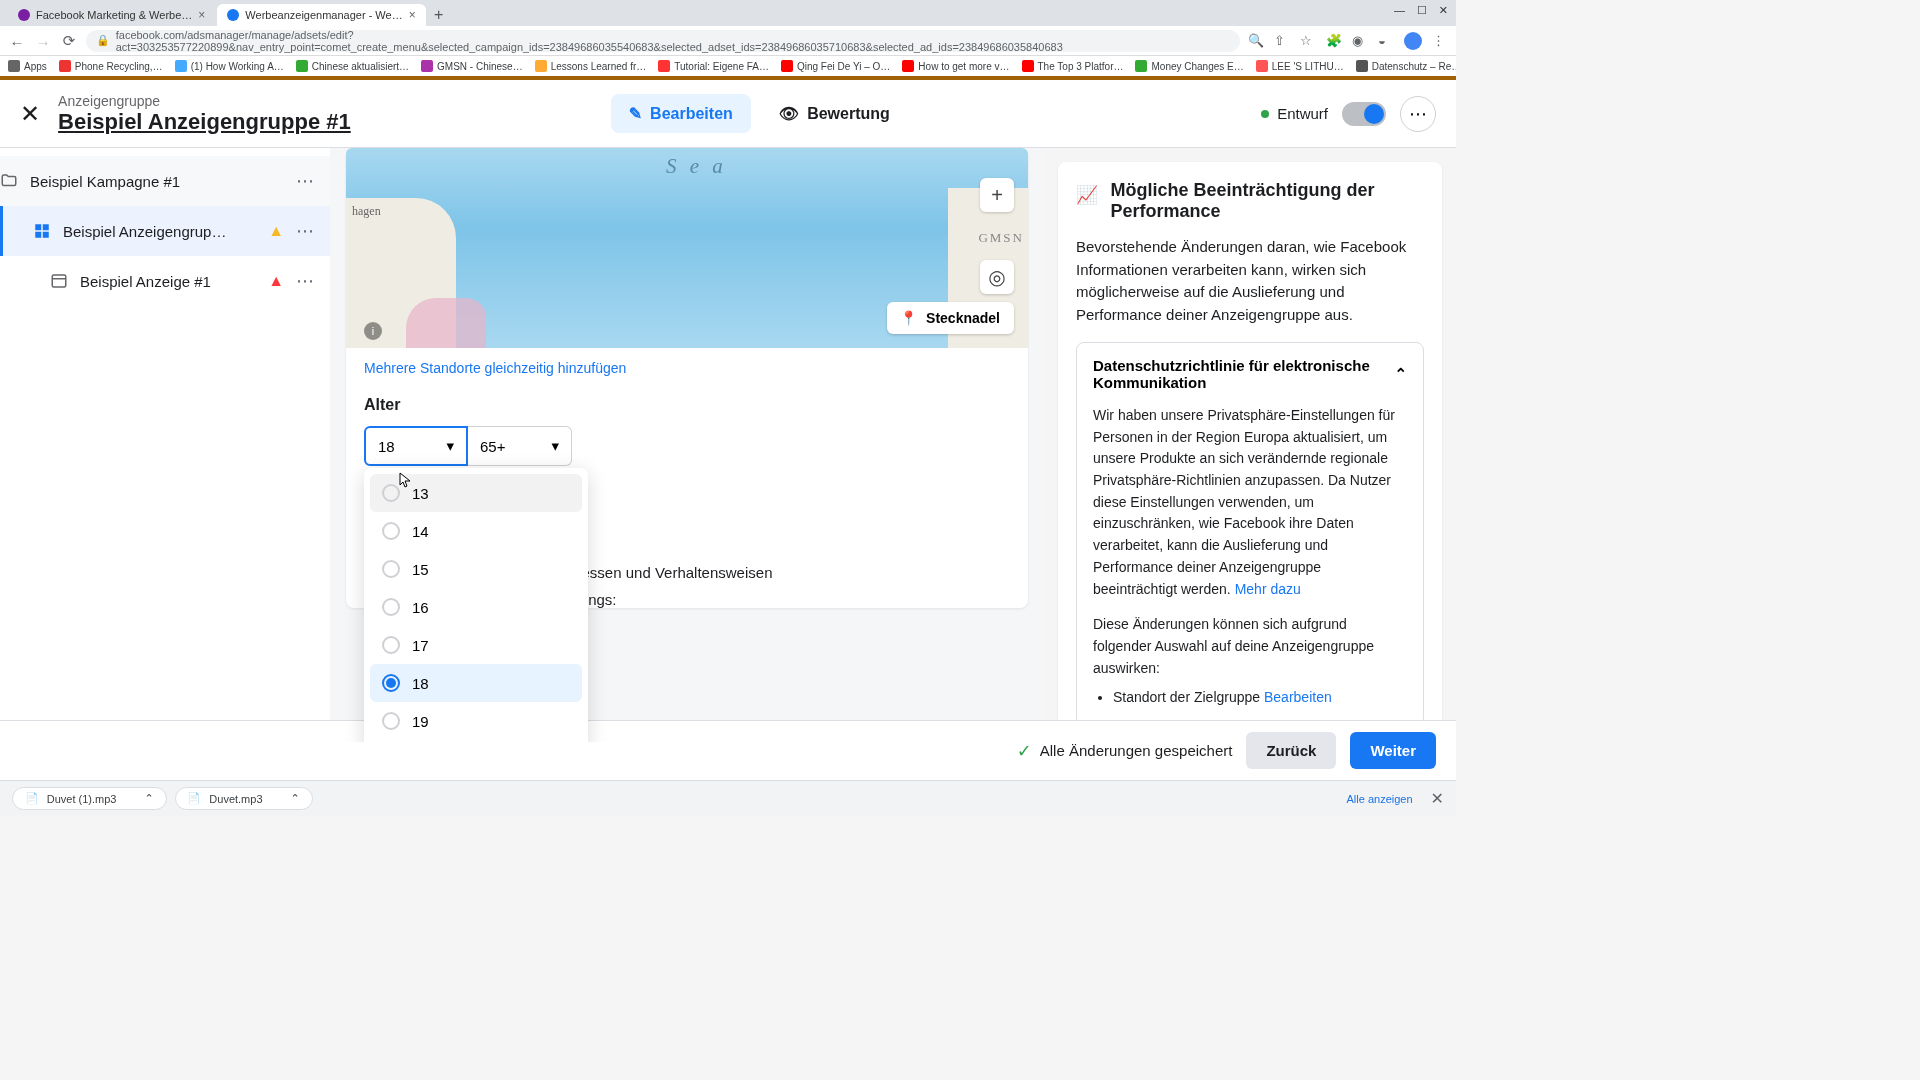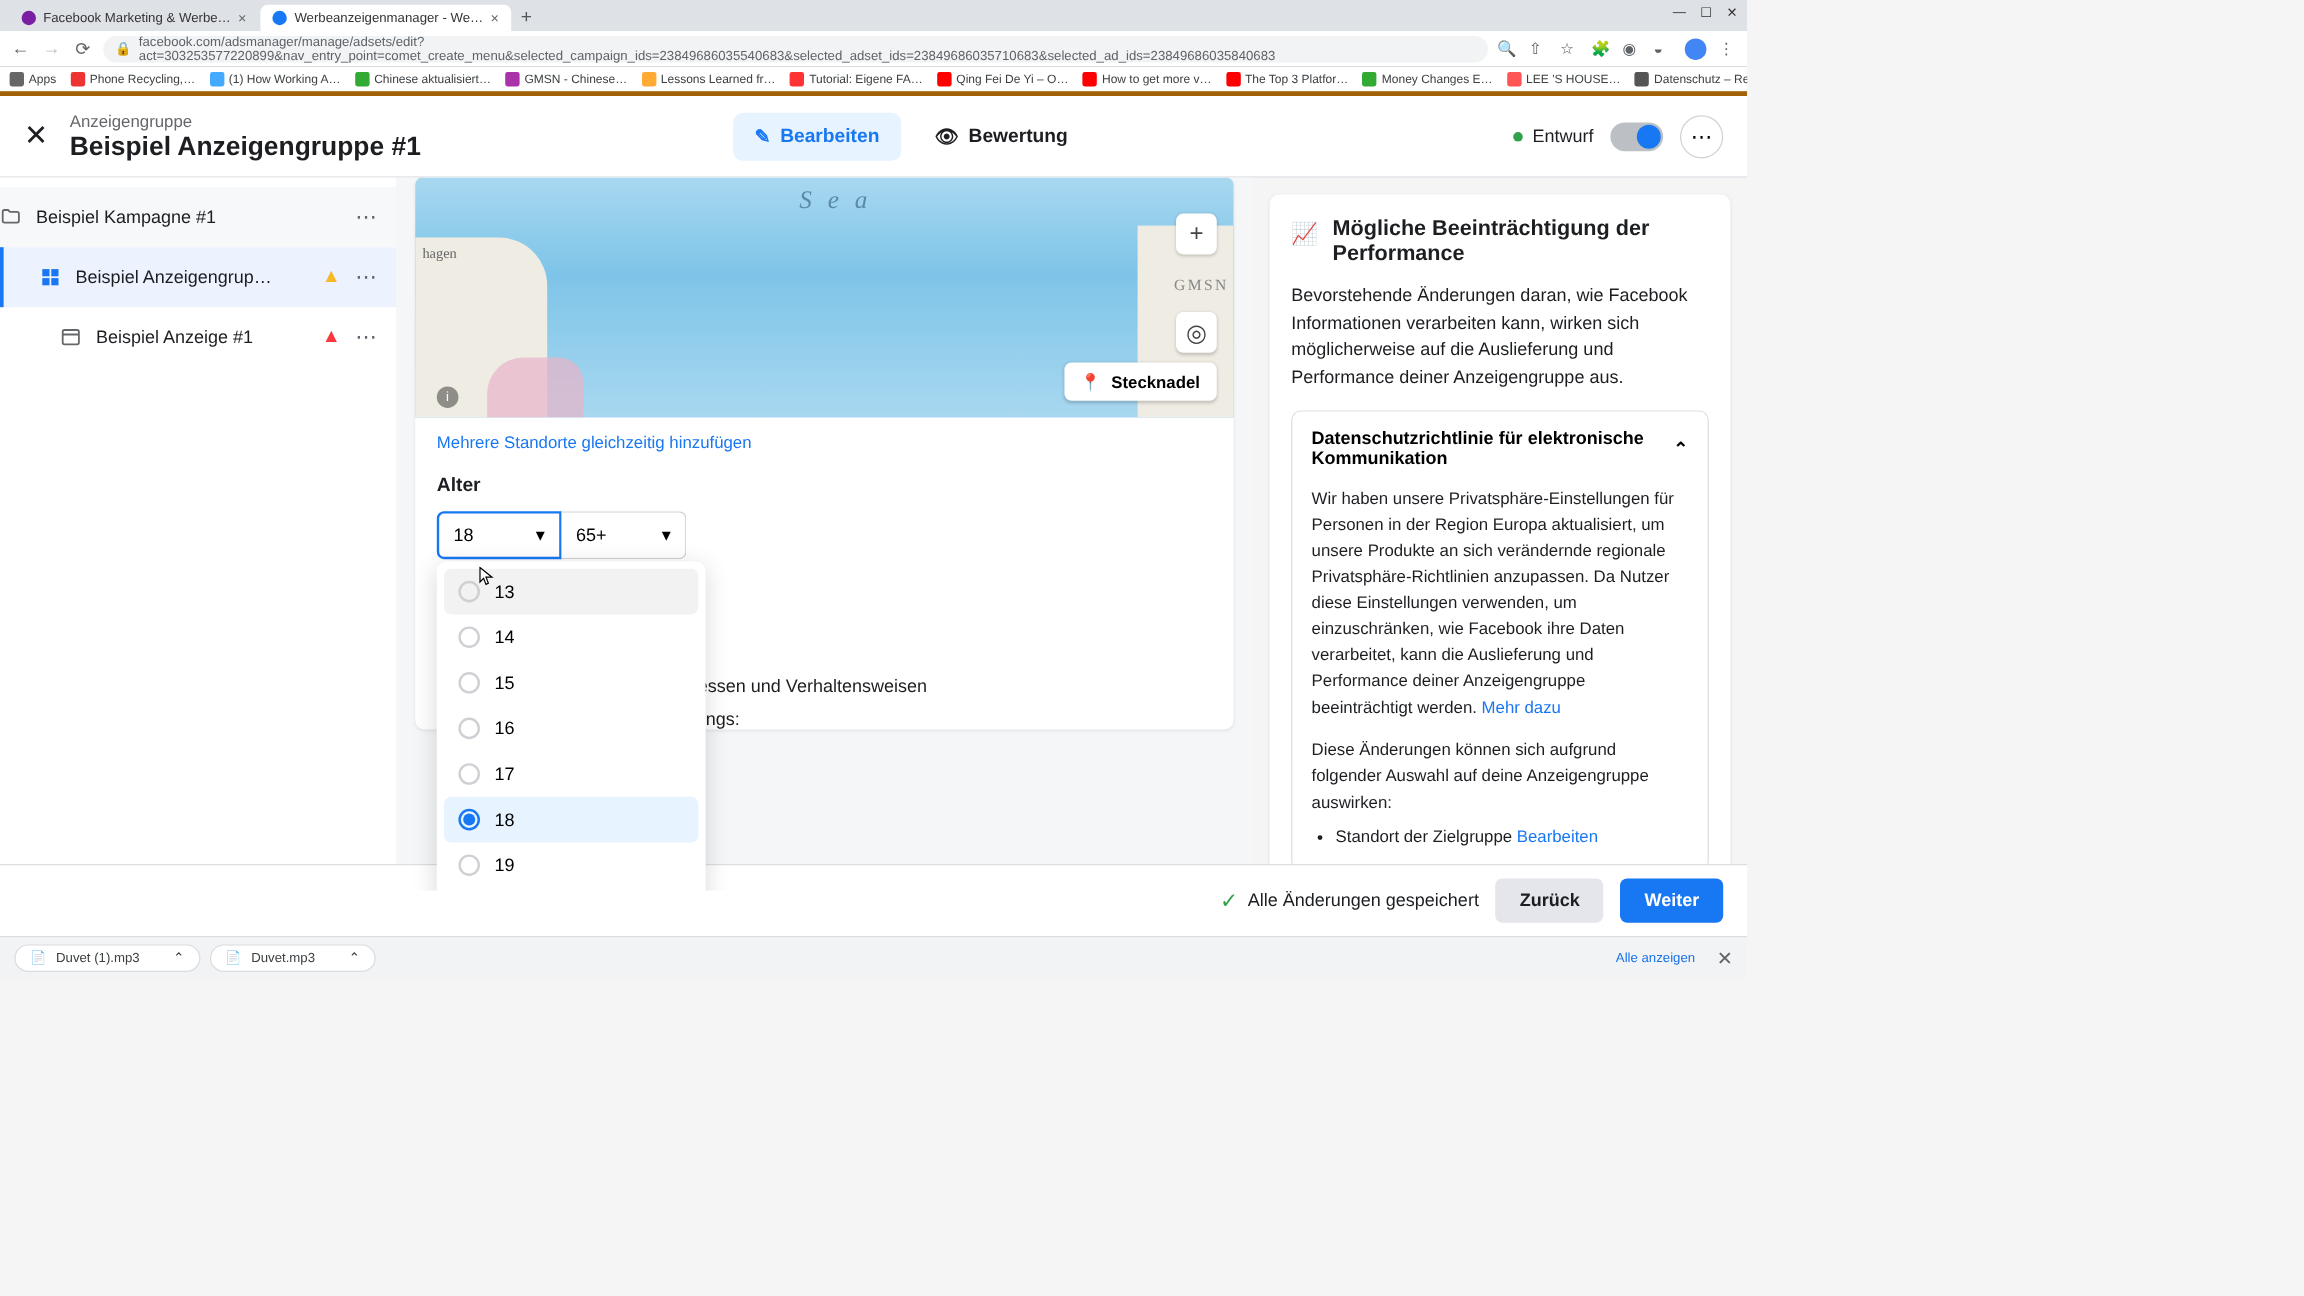--- a/index.html
+++ b/index.html
@@ -22,21 +22,21 @@
 
 .bookmarks { background: #fff; height: 24px; display: flex; align-items: center; padding: 0 8px; gap: 12px; border-bottom: 4px solid #a16207; font-size: 10px; color: #3c4043; }
 .bm-item { display: flex; align-items: center; gap: 4px; white-space: nowrap; }
 .bm-icon { width: 12px; height: 12px; border-radius: 2px; }
 
 
 .app-header { background: #fff; height: 68px; display: flex; align-items: center; padding: 0 20px; border-bottom: 1px solid #dadde1; }
 .close-x { font-size: 24px; color: #1c1e21; margin-right: 18px; cursor: pointer; }
 .title-block { flex: 0 0 auto; }
 .subtitle { font-size: 14px; color: #65676b; }
-.main-title { font-size: 22px; font-weight: 700; color: #1c1e21; }
+.main-title { font-size: 22px; font-weight: 700; color: #1c1e21; text-decoration: underline; }
 .mode-tabs { display: flex; gap: 10px; margin-left: 260px; }
 .mode-tab { display: flex; align-items: center; gap: 8px; padding: 10px 18px; border-radius: 8px; font-size: 16px; font-weight: 600; }
 .mode-tab.active { background: #e7f3ff; color: #1877f2; }
 .mode-tab.inactive { color: #1c1e21; }
 .header-right { margin-left: auto; display: flex; align-items: center; gap: 14px; }
 .draft { display: flex; align-items: center; gap: 8px; color: #1c1e21; font-size: 15px; }
 .draft-dot { width: 8px; height: 8px; border-radius: 50%; background: #31a24c; }
 .toggle { width: 44px; height: 24px; background: #bcc0c4; border-radius: 12px; position: relative; }
 .toggle-knob { position: absolute; width: 20px; height: 20px; background: #1877f2; border-radius: 50%; top: 2px; right: 2px; }
 .more-dots { width: 36px; height: 36px; border-radius: 50%; border: 1px solid #ced0d4; display: flex; align-items: center; justify-content: center; font-size: 18px; }
@@ -200,21 +200,21 @@
   <span class="bm-item">
       <span class="bm-icon" style="background:#f00"></span>
       <span>The Top 3 Platfor…</span>
     </span>
   <span class="bm-item">
       <span class="bm-icon" style="background:#3a3"></span>
       <span>Money Changes E…</span>
     </span>
   <span class="bm-item">
       <span class="bm-icon" style="background:#f55"></span>
-      <span>LEE 'S HOUSE…</span>
+      <span>LEE 'S LITHU…</span>
     </span>
   <span class="bm-item">
       <span class="bm-icon" style="background:#555"></span>
       <span>Datenschutz – Re…</span>
     </span>
   <span class="bm-item">
       <span class="bm-icon" style="background:#38f"></span>
       <span>Student Wants an…</span>
     </span>
   <span class="bm-item">

